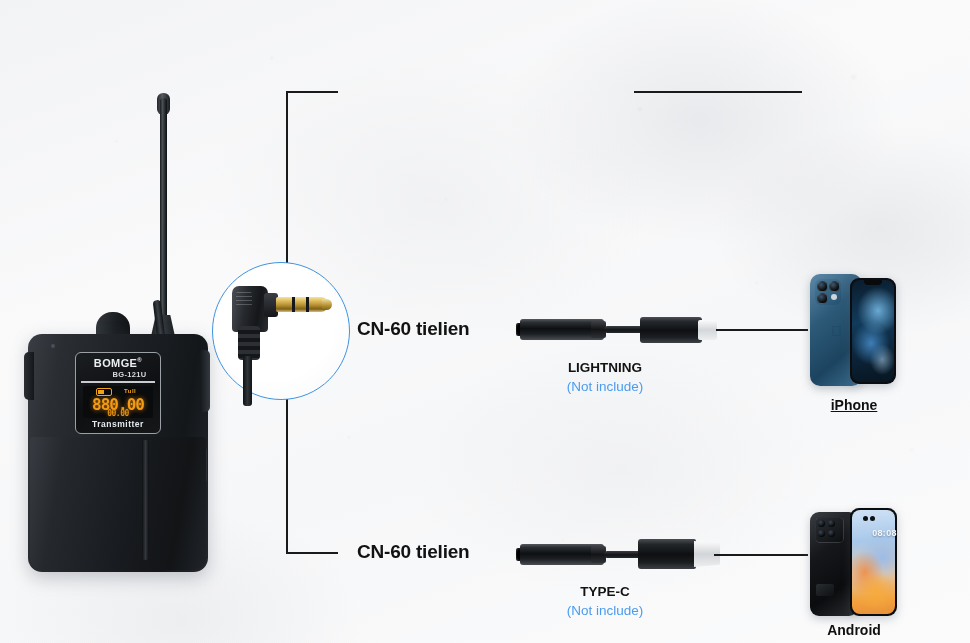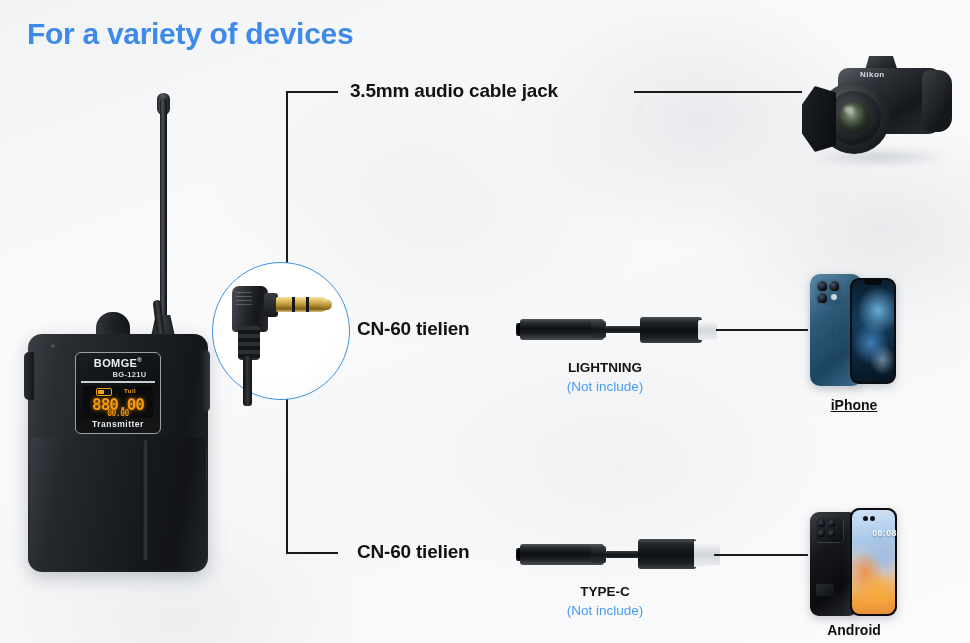--- a/index.html
+++ b/index.html
@@ -484,21 +484,20 @@
     letter-spacing: .3px;
     text-shadow: 0 1px 2px rgba(0,0,0,.35);
   }
 </style>
 </head>
 <body>
 
 <div id="page">
   <div id="texture"></div>
 
-  <div class="abs" id="title" style="color:#3d8ae8">For a variety of devices</div>
 
   <div class="abs" id="tx-antenna-tip"></div>
   <div class="abs" id="tx-antenna"></div>
   <div class="abs" id="tx-antenna-base"></div>
   <div class="abs" id="tx-knob"></div>
   <div class="abs" id="tx-cable-out"></div>
   <div class="abs" id="tx-body"></div>
   <div class="abs" id="tx-side-left"></div>
   <div class="abs" id="tx-side-right"></div>
   <div class="abs" id="tx-side-right2"></div>
@@ -518,21 +517,20 @@
   <div class="abs" id="tx-digits">880.00</div>
   <div class="abs" id="tx-subdigits">00.00</div>
   <div class="abs" id="tx-role">Transmitter</div>
 
   <div class="abs vline" style="left:286px; top:91px; height:463px;"></div>
   <div class="abs hline" style="left:286px; top:91px; width:52px;"></div>
   <div class="abs hline" style="left:286px; top:552px; width:52px;"></div>
 
   <div class="abs hline" style="left:634px; top:91px; width:168px;"></div>
 
-  <div class="abs callout-label" id="label-top" style="left:350px; top:80px;">3.5mm audio cable jack</div>
 
   <div class="abs" id="plug-shadow"></div>
   <div class="abs" id="jack-circle"></div>
   <div class="abs" id="plug-body"></div>
   <div class="abs" id="plug-ribs"></div>
   <div class="abs" id="plug-neck"></div>
   <div class="abs" id="plug-cable"></div>
   <div class="abs" id="plug-shaft-base"></div>
   <div class="abs" id="plug-shaft-fix"></div>
   <div class="abs plug-ring" style="left:292px;"></div>
@@ -558,32 +556,20 @@
   <div class="abs adapter-jack-barrel" style="left:520px; top:544px;"></div>
   <div class="abs adapter-jack-collar" style="left:591px; top:546px;"></div>
   <div class="abs adapter-wire" style="left:604px; top:551px; width:40px;"></div>
   <div class="abs typec-body" style="left:638px; top:539px;"></div>
   <div class="abs typec-tip" style="left:694px; top:541px;"></div>
   <div class="abs hline" style="left:714px; top:554px; width:94px;"></div>
 
   <div class="abs sub-label" style="left:545px; top:584px; width:120px;">TYPE-C</div>
   <div class="abs sub-note" style="left:545px; top:603px; width:120px; color:#4a9cf0;">(Not include)</div>
 
-  <div class="abs" id="camera">
-    <div class="abs" id="cam-shadow"></div>
-    <div class="abs" id="cam-prism"></div>
-    <div class="abs" id="cam-body"></div>
-    <div class="abs" id="cam-grip"></div>
-    <div class="abs" id="cam-brand">Nikon</div>
-    <div class="abs" id="cam-lens-outer"></div>
-    <div class="abs" id="cam-lens-mid"></div>
-    <div class="abs" id="cam-lens-glass"></div>
-    <div class="abs" id="cam-lens-spec"></div>
-    <div class="abs" id="cam-hood"></div>
-  </div>
 
   <div class="abs" id="iphone">
     <div class="abs" id="ip-back"></div>
     <div class="abs" id="ip-camera-plate"></div>
     <div class="abs ip-lens" style="left:11px; top:9px;"></div>
     <div class="abs ip-lens" style="left:23px; top:9px;"></div>
     <div class="abs ip-lens" style="left:11px; top:21px;"></div>
     <div class="abs" style="left:25px; top:22px; width:6px; height:6px; border-radius:50%; background:#cdd6dc;"></div>
     <div class="abs" id="ip-logo"></div>
     <div class="abs" id="ip-front"></div>

